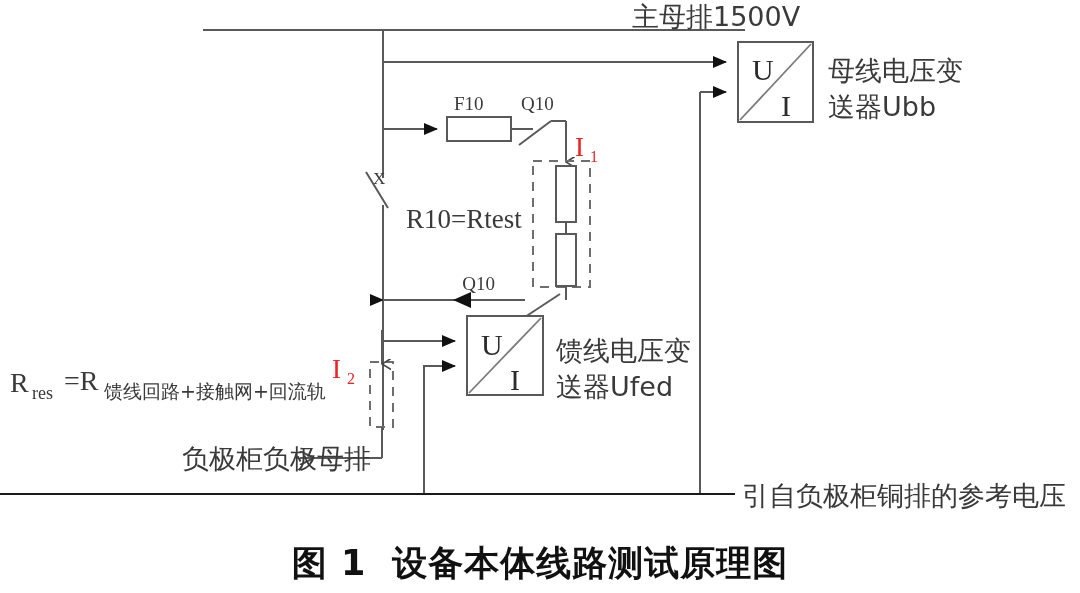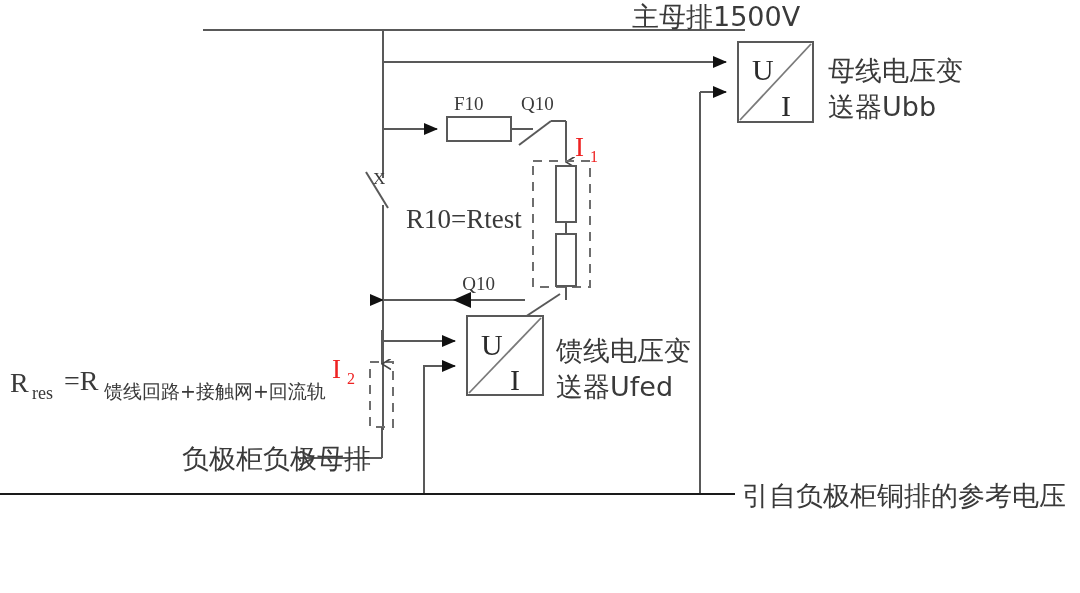--- a/index.html
+++ b/index.html
@@ -194,14 +194,17 @@
       <text class="txt" x="32" y="399" font-size="18">res</text>
       <text class="txt" x="64" y="390" font-size="28">=R</text>
       <text class="txt-cjk" x="104" y="398" font-size="19">馈线回路+接触网+回流轨</text>
     </g>
 
     <text class="txt-cjk" x="182" y="468" font-size="27">负极柜负极母排</text>
 
     <text class="txt-cjk" x="742" y="505" font-size="27">引自负极柜铜排的参考电压</text>
   </svg>
 
+  <div class="caption">
+    <span>图 1</span><span class="cap-gap"></span><span>设备本体线路测试原理图</span>
+  </div>
 
 </div>
 
 </body></html>

